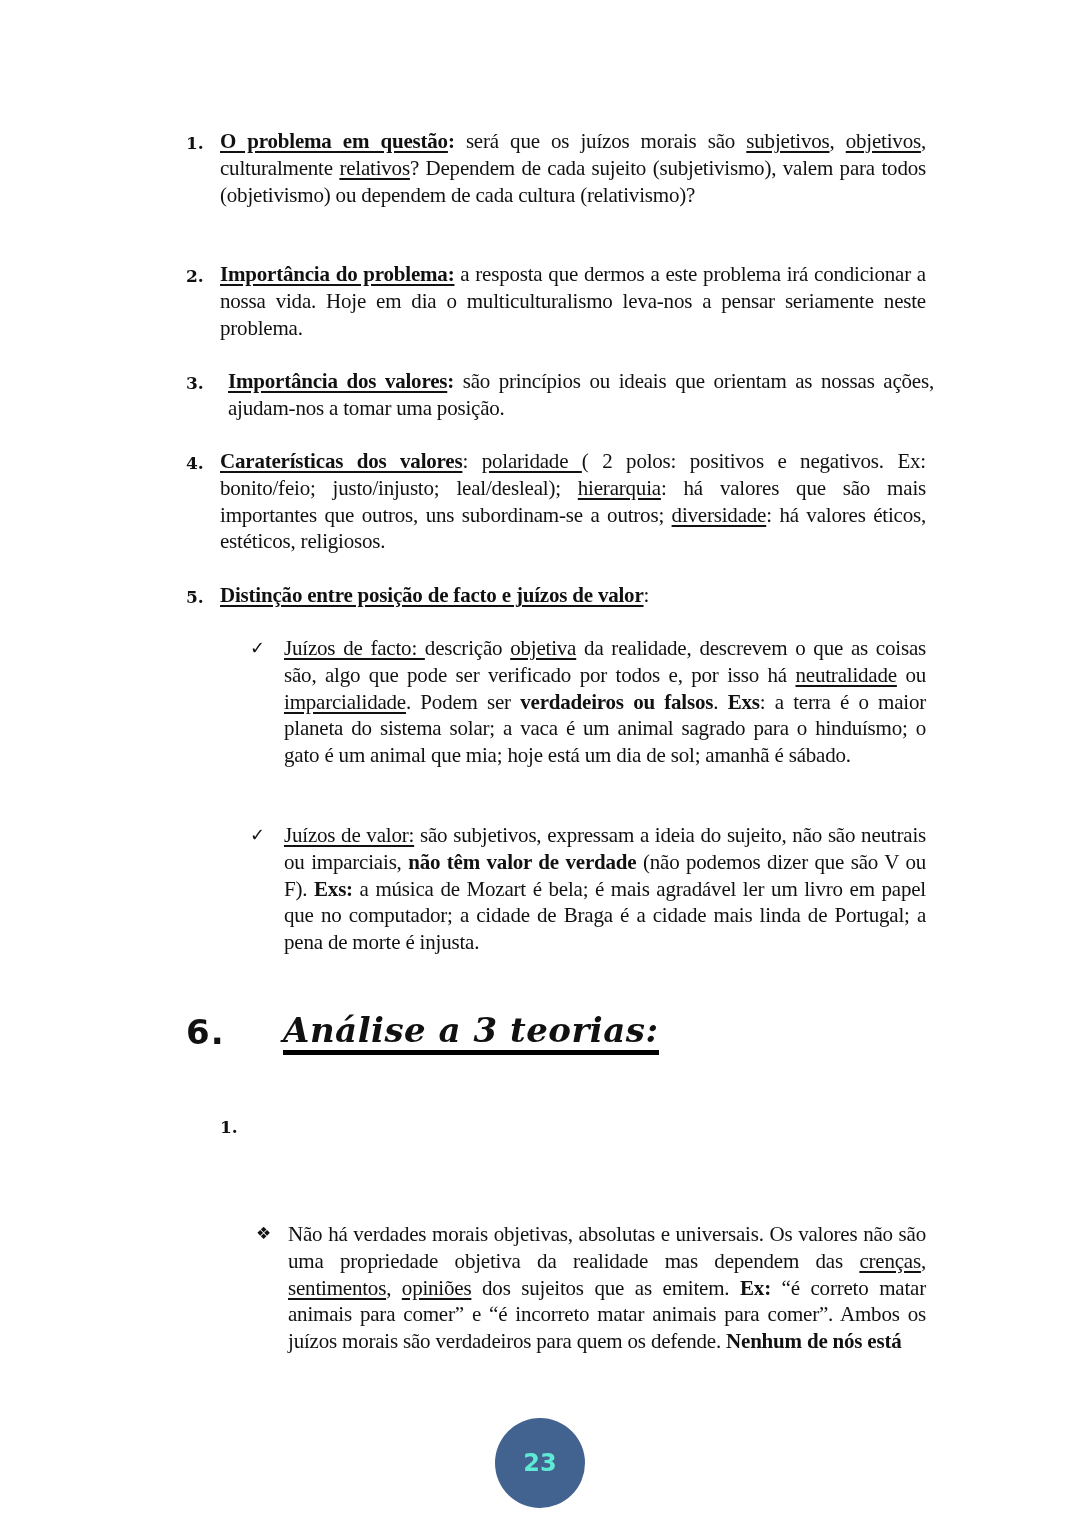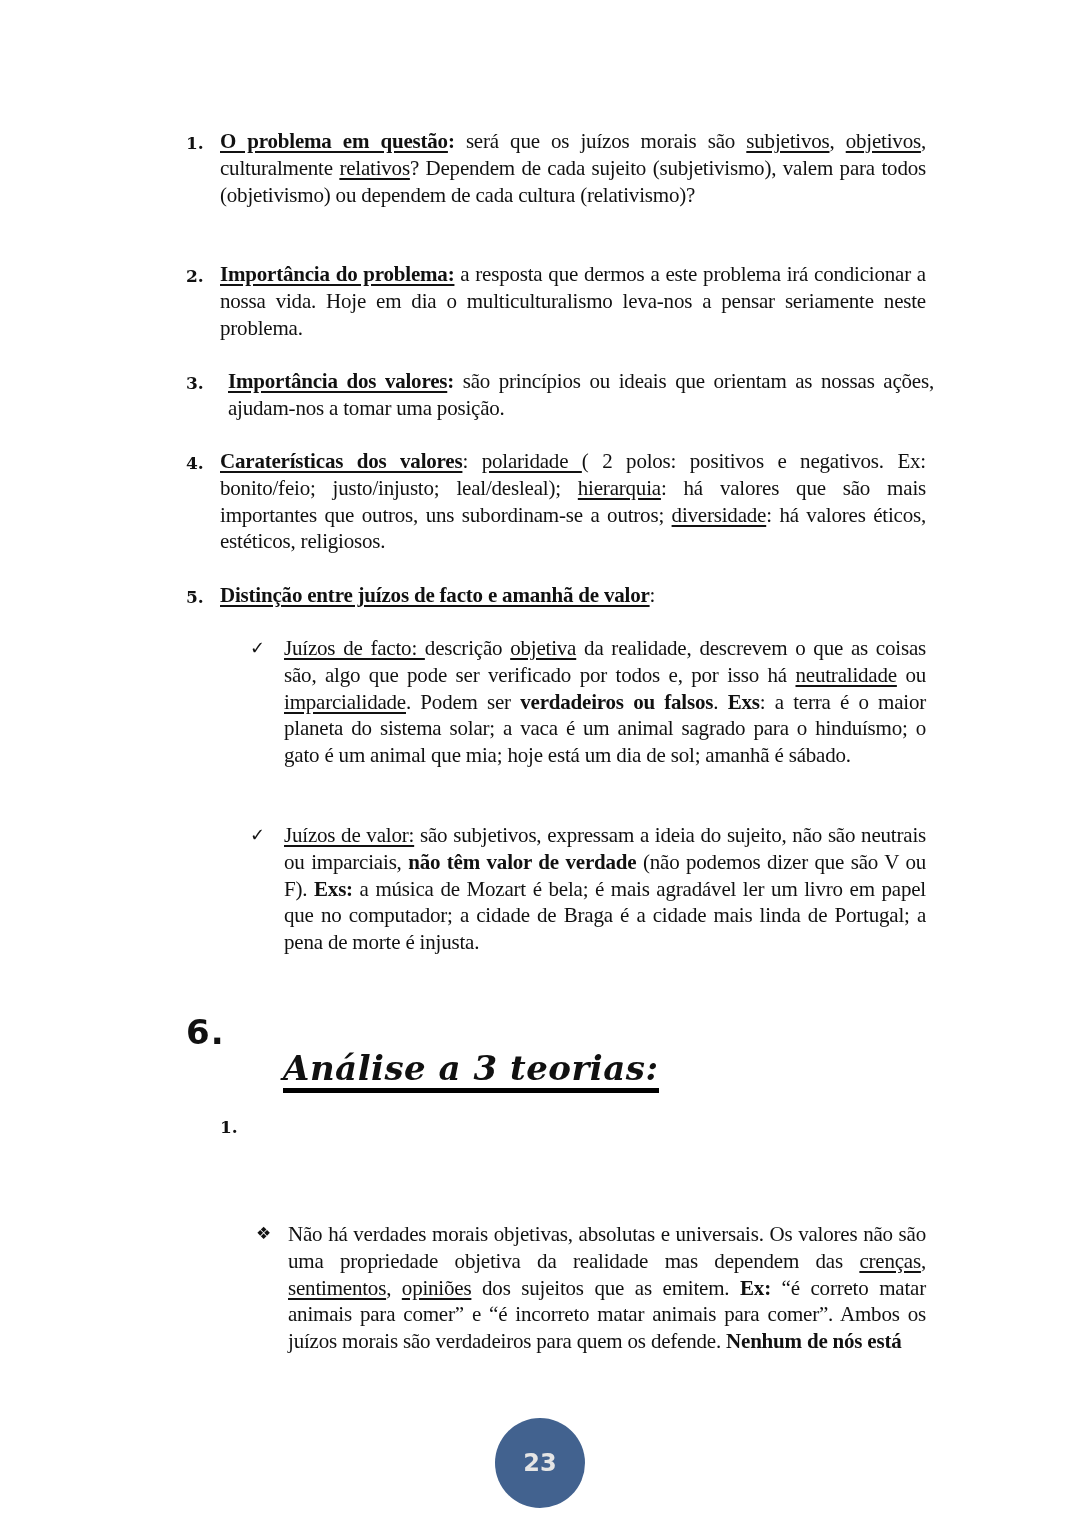--- a/index.html
+++ b/index.html
@@ -8,46 +8,46 @@
   .page { position: absolute; left: 0; top: 0; width: 1080px; height: 1527px; }
   .para { position: absolute; font-family: "Liberation Serif", serif; font-size: 21px;
           line-height: 26.8px; text-align: justify; letter-spacing: -0.2px; }
   .num { position: absolute; font-family: "DejaVu Serif", serif; font-weight: bold; font-size: 17px; }
   .u { text-decoration: underline; text-underline-offset: 3px; }
   .b { font-weight: bold; }
   .i { }
   .bullet { position: absolute; font-size: 18px; font-family: "DejaVu Sans", sans-serif; }
   .section-num { position: absolute; left: 186px; top: 1012px; font-family: "DejaVu Sans", sans-serif;
                  font-weight: 900; font-size: 34px; letter-spacing: 1px; }
-  .section-title { position: absolute; left: 283px; top: 1048px; font-family: "DejaVu Serif", serif;
+  .section-title { position: absolute; left: 283px; top: 1010px; font-family: "DejaVu Serif", serif;
                    font-weight: 900; font-style: italic; font-size: 34px; letter-spacing: 0.5px;
                    border-bottom: 5px solid #000; line-height: 40px; padding-bottom: 0px; }
   .page-badge { position: absolute; left: 495px; top: 1418px; width: 90px; height: 90px; border-radius: 50%;
-                background: #42628f; color: #e5e5e5; display: flex; align-items: center; justify-content: center;
+                background: #42628f; color: #5eead4; display: flex; align-items: center; justify-content: center;
                 font-family: "DejaVu Sans", sans-serif; font-weight: bold; font-size: 24px; }
 </style>
 </head>
 <body>
 
 <div class="page">
 
   <div class="num" style="left:186px;top:133px;">1.</div>
   <div class="para" style="left:220px;top:128px;width:706px;"><span class="b u">O problema em questão</span><span class="b">: </span><span class="">será que os juízos morais são </span><span class="u">subjetivos</span><span class="">, </span><span class="u">objetivos</span><span class="">, culturalmente </span><span class="u">relativos</span><span class="">? Dependem de cada sujeito (subjetivismo), valem para todos (objetivismo) ou dependem de cada cultura (relativismo)?</span></div>
 
   <div class="num" style="left:186px;top:266px;">2.</div>
   <div class="para" style="left:220px;top:261px;width:706px;"><span class="b u">Importância do problema:</span><span class=""> a resposta que dermos a este problema irá condicionar a nossa vida. Hoje em dia o multiculturalismo leva-nos a pensar seriamente neste problema.</span></div>
 
   <div class="num" style="left:186px;top:373px;">3.</div>
   <div class="para" style="left:228px;top:368px;width:706px;"><span class="b u">Importância dos valores</span><span class="b">:</span><span class=""> são princípios ou ideais que orientam as nossas ações, ajudam-nos a tomar uma posição.</span></div>
 
   <div class="num" style="left:186px;top:453px;">4.</div>
   <div class="para" style="left:220px;top:448px;width:706px;"><span class="b u">Caraterísticas dos valores</span><span class="">: </span><span class="u">polaridade </span><span class="">( 2 polos: positivos e negativos. Ex: bonito/feio; justo/injusto; leal/desleal); </span><span class="u">hierarquia</span><span class="">: há valores que são mais importantes que outros, uns subordinam-se a outros; </span><span class="u">diversidade</span><span class="">: há valores éticos, estéticos, religiosos.</span></div>
 
   <div class="num" style="left:186px;top:587px;">5.</div>
-  <div class="para" style="left:220px;top:582px;width:706px;"><span class="b u">Distinção entre juízos de facto e amanhã de valor</span><span class="">:</span></div>
+  <div class="para" style="left:220px;top:582px;width:706px;"><span class="b u">Distinção entre posição de facto e juízos de valor</span><span class="">:</span></div>
 
   <div class="bullet" style="left:250px;top:637px;">✓</div>
   <div class="para" style="left:284px;top:635px;width:642px;"><span class="u">Juízos de facto: </span><span class="">descrição </span><span class="u">objetiva</span><span class=""> da realidade, descrevem o que as coisas são, algo que pode ser verificado por todos e, por isso há </span><span class="u">neutralidade</span><span class=""> ou </span><span class="u">imparcialidade</span><span class="">. Podem ser </span><span class="b">verdadeiros ou falsos</span><span class="">. </span><span class="b">Exs</span><span class="">: </span><span class="i">a terra é o maior planeta do sistema solar; a vaca é um animal sagrado para o hinduísmo; o gato é um animal que mia; hoje está um dia de sol; amanhã é sábado</span><span class="">.</span></div>
 
   <div class="bullet" style="left:250px;top:824px;">✓</div>
   <div class="para" style="left:284px;top:822px;width:642px;"><span class="u">Juízos de valor:</span><span class=""> são subjetivos, expressam a ideia do sujeito, não são neutrais ou imparciais, </span><span class="b">não têm valor de verdade</span><span class=""> (não podemos dizer que são V ou F). </span><span class="b">Exs:</span><span class="i"> a música de Mozart é bela; é mais agradável ler um livro em papel que no computador; a cidade de Braga é a cidade mais linda de Portugal; a pena de morte é injusta</span><span class="">.</span></div>
 
   <div class="section-num">6.</div>
   <div class="section-title">Análise a 3 teorias:</div>
 

